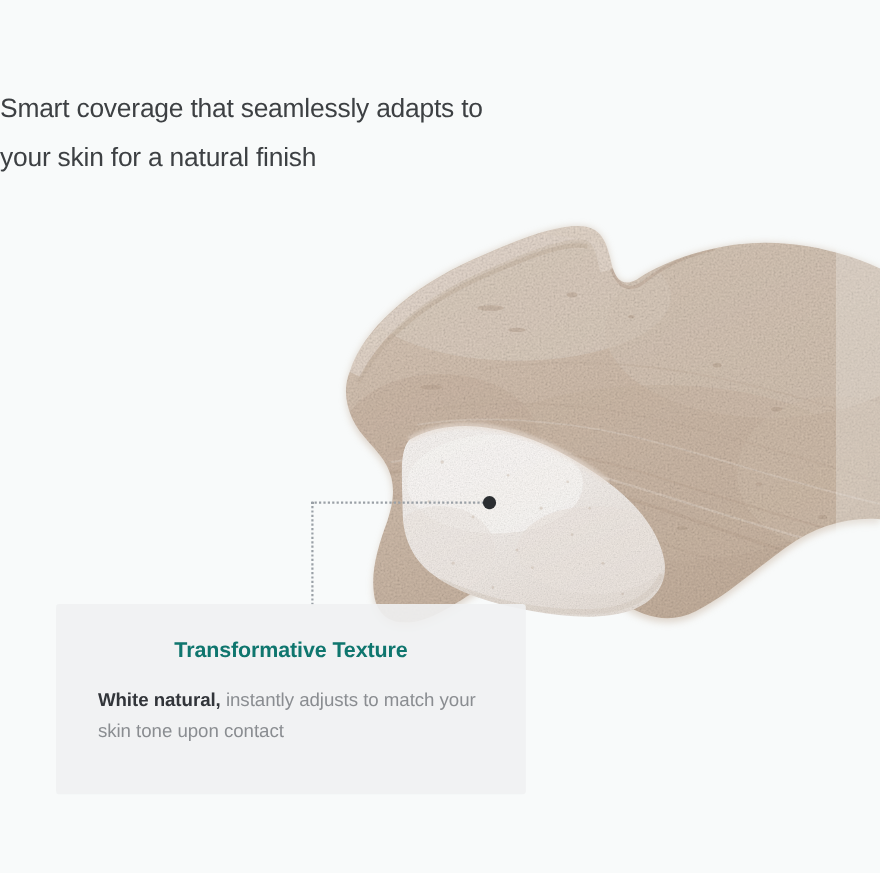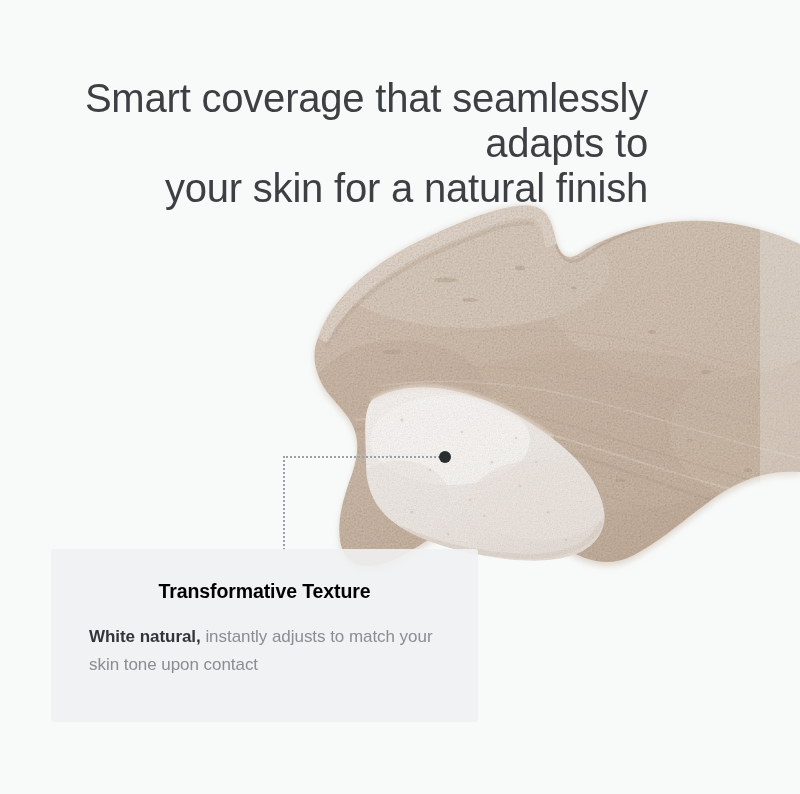--- a/index.html
+++ b/index.html
@@ -20,23 +20,23 @@
     background: #f8fafa;
     overflow: hidden;
   }
 
   
   .headline {
     position: absolute;
     left: 0;
     top: 76px;
     width: 648px;
-    text-align: right;
+    text-align: left;
     color: #3d4043;
-    font-size: 40px;
+    font-size: 24px;
     line-height: 45px;
     font-weight: 400;
     letter-spacing: -0.2px;
     white-space: pre-line;
   }
 
   
   #swatch-art {
     position: absolute;
     left: 0;
@@ -84,21 +84,21 @@
     box-sizing: border-box;
   }
   .card-title {
     position: absolute;
     left: 0;
     top: 31px;
     width: 427px;
     text-align: center;
     font-size: 19.5px;
     font-weight: 700;
-    color: #000000;
+    color: #0f766e;
     letter-spacing: -0.1px;
   }
   .card-body {
     position: absolute;
     left: 38px;
     top: 74px;
     width: 360px;
     font-size: 17px;
     line-height: 28px;
     color: #8a8d91;

